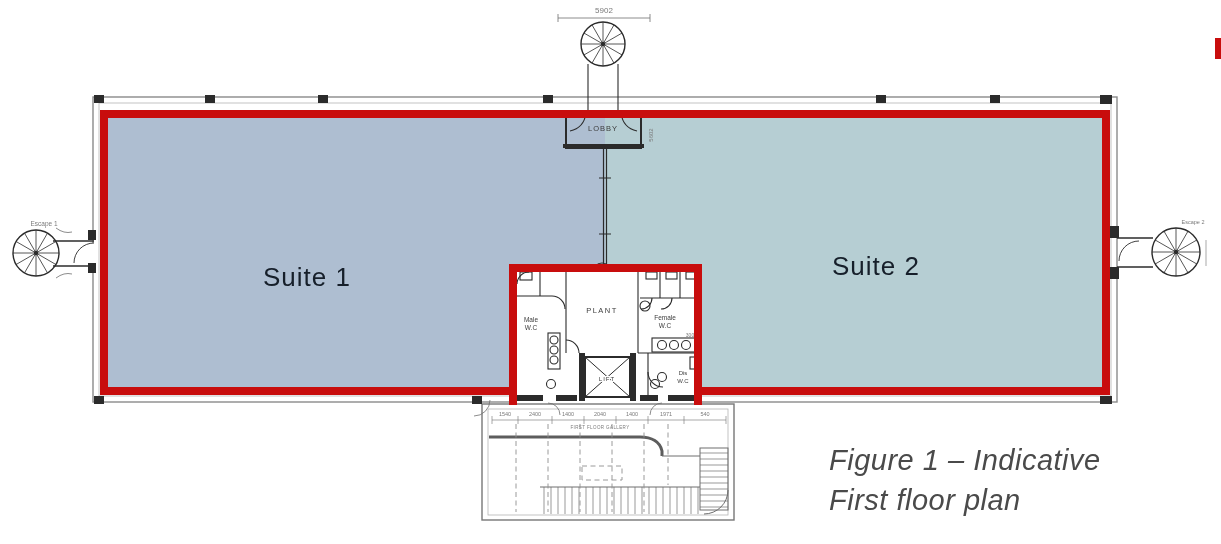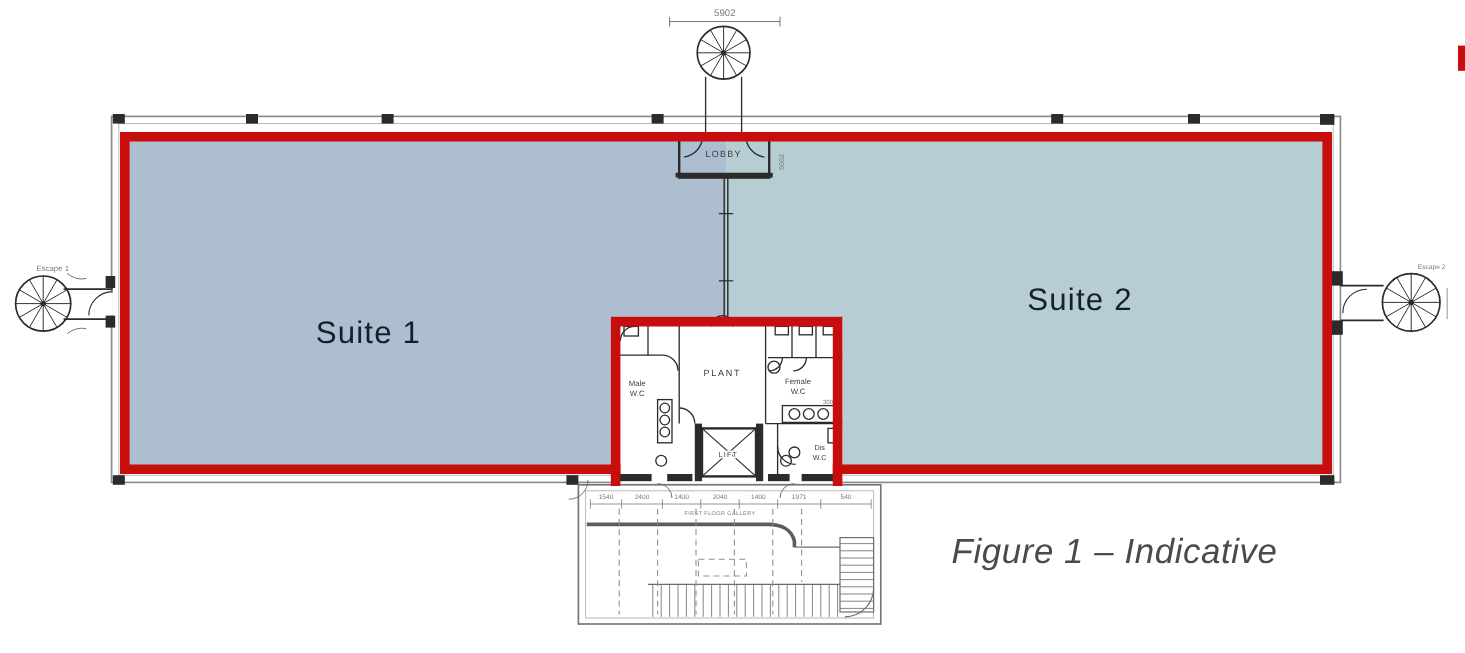--- a/index.html
+++ b/index.html
@@ -21,21 +21,21 @@
   .plan-text   { fill:#3c3c3c; font-family:"Liberation Sans", sans-serif; }
   .dim-text    { fill:#7a7a7a; font-family:"Liberation Sans", sans-serif; }
   .dashed      { stroke:#8f8f8f; stroke-width:0.9; fill:none; stroke-dasharray:5 3.5; }
 
   .suite-label {
     position:absolute; transform:translate(-50%,-50%);
     font-size:26px; letter-spacing:1px; color:var(--suite-label-text);
     white-space:nowrap;
   }
   .caption {
-    position:absolute; left:793px; top:440px;
+    position:absolute; left:829px; top:440px;
     font-size:29px; font-style:italic; color:var(--caption-text);
     line-height:1.38; letter-spacing:0.5px; white-space:nowrap;
   }
 </style>
 </head>
 <body>
 
 <div class="stage">
 
   <svg width="1221" height="544" viewBox="0 0 1221 544">
@@ -236,18 +236,19 @@
       <rect x="1100" y="95" width="12" height="9" class="blk"></rect>
       <rect x="94" y="396" width="10" height="8" class="blk"></rect>
       <rect x="472" y="396" width="10" height="8" class="blk"></rect>
       <rect x="1100" y="396" width="12" height="8" class="blk"></rect>
     </g>
 
     <rect x="1215" y="38" width="6" height="21" fill="var(--outline-red)"></rect>
   </svg>
 
   <div class="suite-label" style="left:307px; top:250px;margin-top:27px;">Suite 1</div>
-  <div class="suite-label" style="left:876px; top:250px;margin-left:24px;">Suite 2</div>
+  <div class="suite-label" style="left:876px; top:266px;">Suite 2</div>
 
   <div class="caption">
     <div>Figure 1 – Indicative</div>
+    <div>First floor plan</div>
   </div>
 </div>
 
 </body></html>

